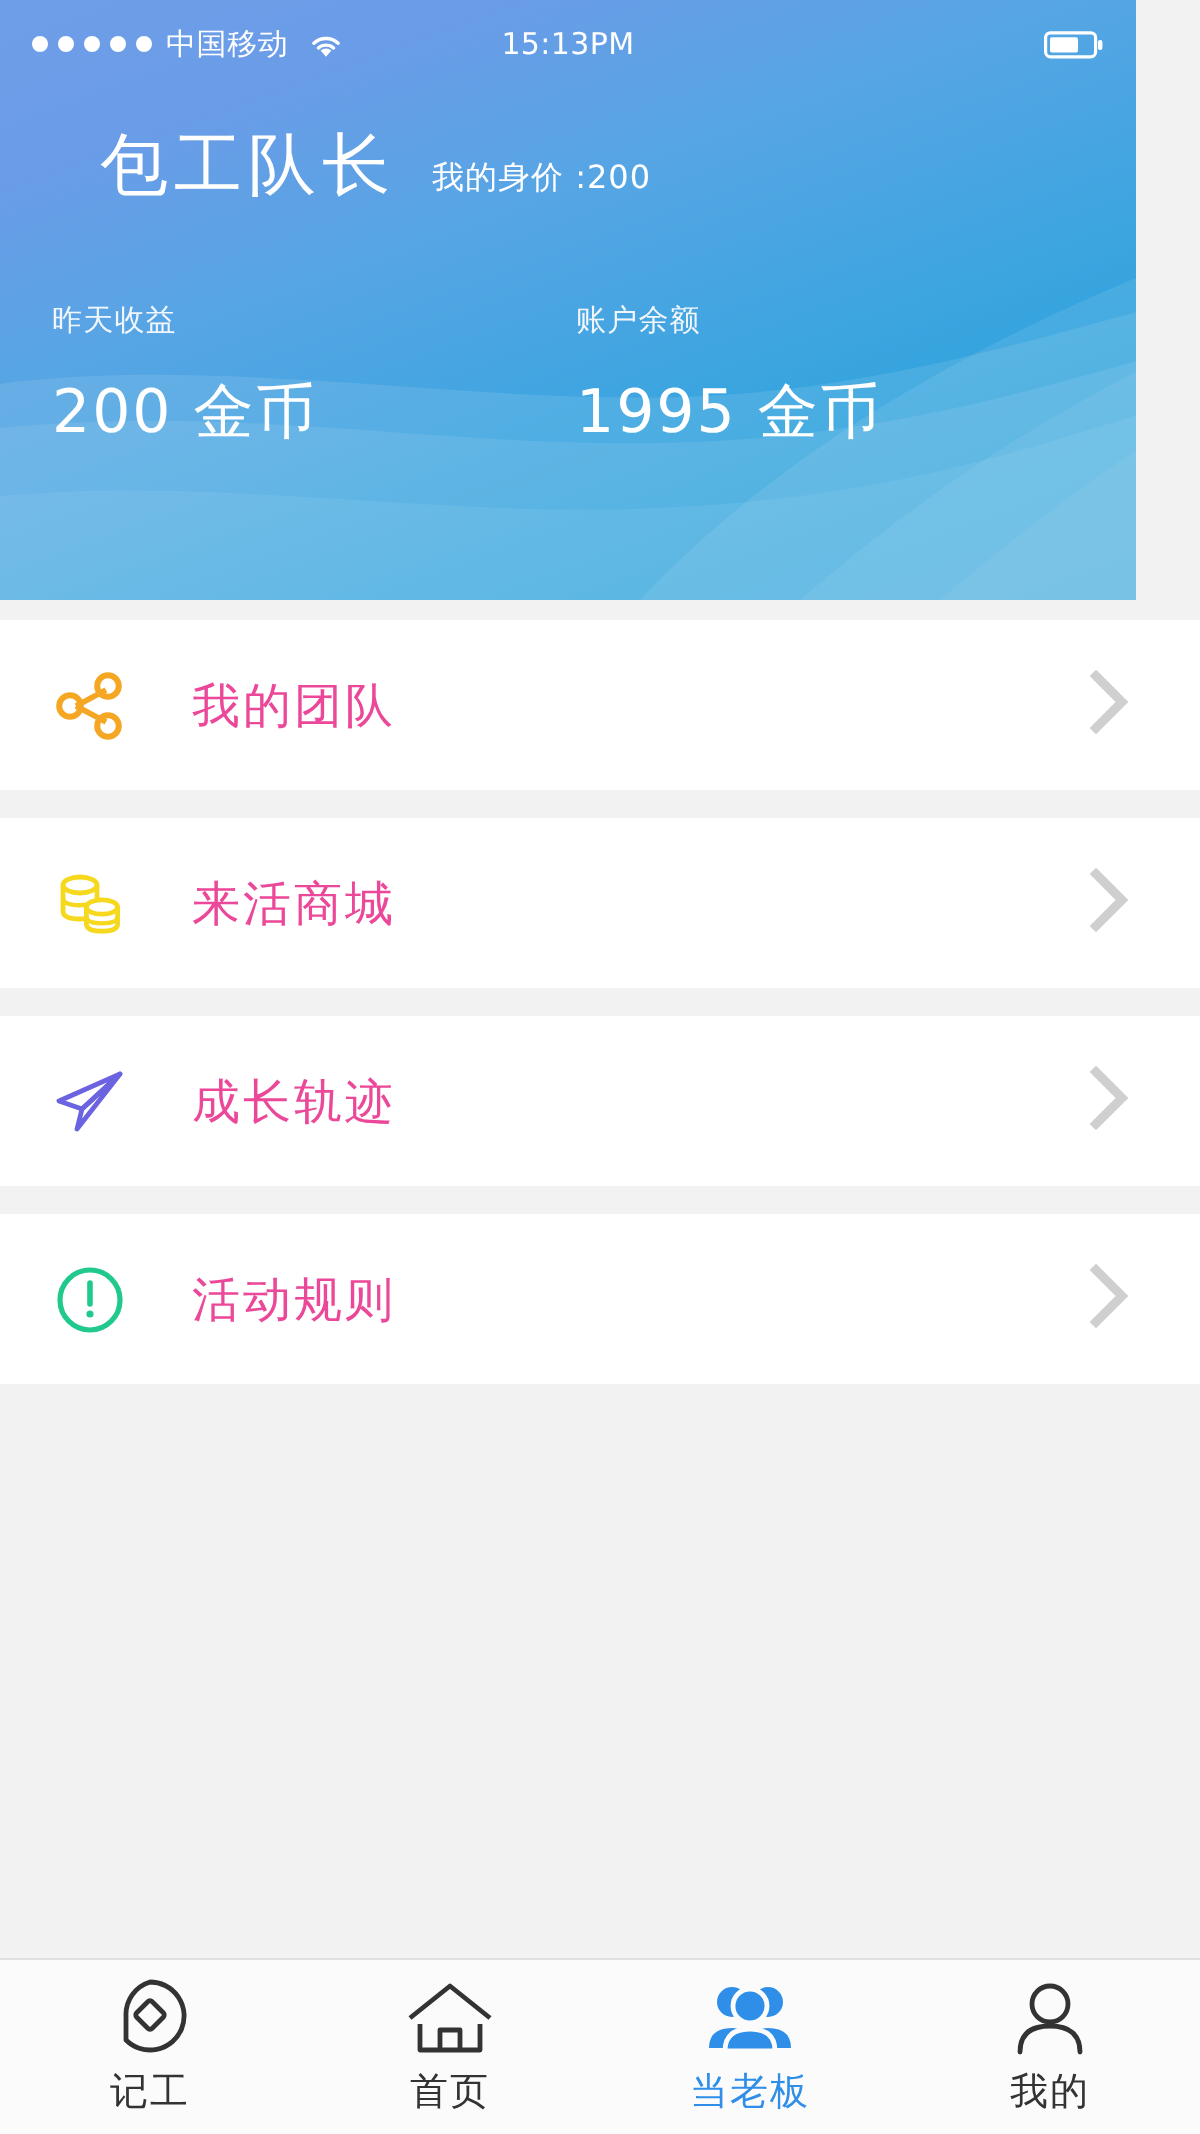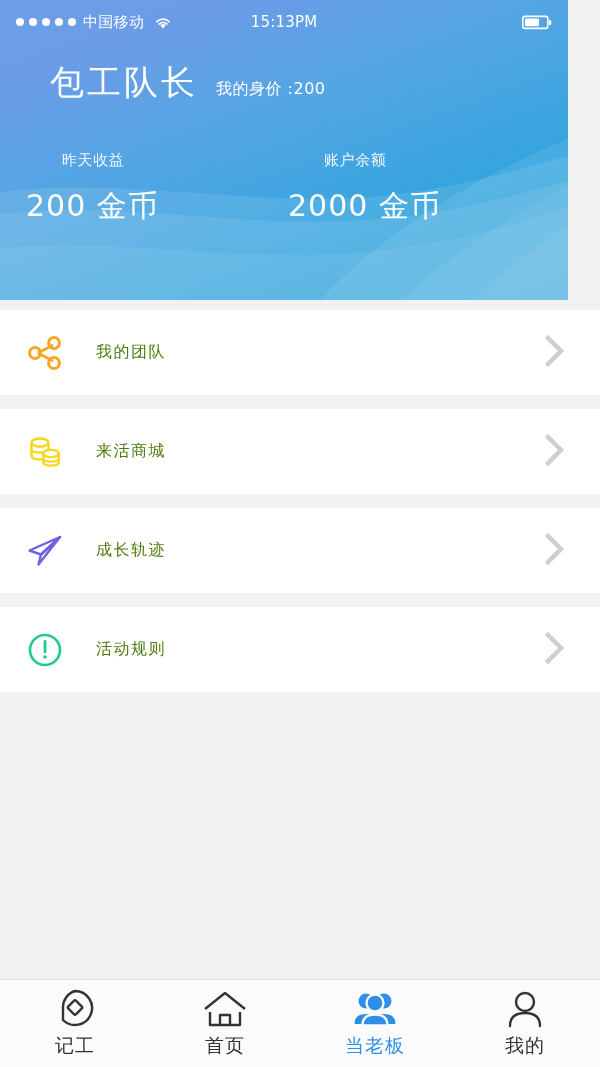--- a/index.html
+++ b/index.html
@@ -49,36 +49,36 @@
   }
   .app-title { font-size:34px; color:#ffffff; letter-spacing:3px; font-weight:400; }
   .app-sub { font-size:16px; color:#ffffff; margin-left:18px; letter-spacing:.5px; }
 
   .stats {
     position:relative; z-index:5;
     display:flex;
     padding:45px 0 0 26px;
   }
   .stat { width:262px; }
-  .stat-label { font-size:15px; color:#f0f6fc; letter-spacing:.6px;margin-left:36px; }
+  .stat-label { font-size:15px; color:#f0f6fc; letter-spacing:.6px; }
   .stat-value { font-size:30px; color:#ffffff; margin-top:16px; letter-spacing:1px; font-weight:400; }
 
   
   .menu { margin-top:10px; }
   .menu-row {
     position:relative;
     height:85px;
     background:#ffffff;
     display:flex; align-items:center;
     padding-left:22px;
     margin-bottom:14px;
   }
   .menu-row:last-child { margin-bottom:0; }
   .menu-ico { width:46px; height:46px; display:flex; align-items:center; justify-content:center; flex:0 0 46px; }
-  .menu-label { font-size:16px; color:#4d7c0f; margin-left:28px; letter-spacing:1.5px; }
+  .menu-label { font-size:24px; color:#ec4899; margin-left:28px; letter-spacing:1.5px; }
   .chev { position:absolute; right:34px; top:50%; transform:translateY(-50%); }
 
   
   .tabbar {
     position:absolute; left:0; bottom:0;
     width:600px; height:88px;
     background:#fbfbfb;
     border-top:1px solid #e0e0e0;
     display:flex;
   }
@@ -134,21 +134,21 @@
     <span class="app-sub">我的身价 :200</span>
   </div>
 
   <div class="stats">
     <div class="stat">
       <div class="stat-label">昨天收益</div>
       <div class="stat-value">200 金币</div>
     </div>
     <div class="stat">
       <div class="stat-label">账户余额</div>
-      <div class="stat-value">2000 金币</div>
+      <div class="stat-value">1995 金币</div>
     </div>
   </div>
 </div>
 
 <div class="menu">
 
   <div class="menu-row">
     <span class="menu-ico">
       <svg width="42" height="42" viewBox="0 0 42 42">
         <line x1="14" y1="21" x2="29" y2="13" stroke="#F5A623" stroke-width="2.8"></line>

